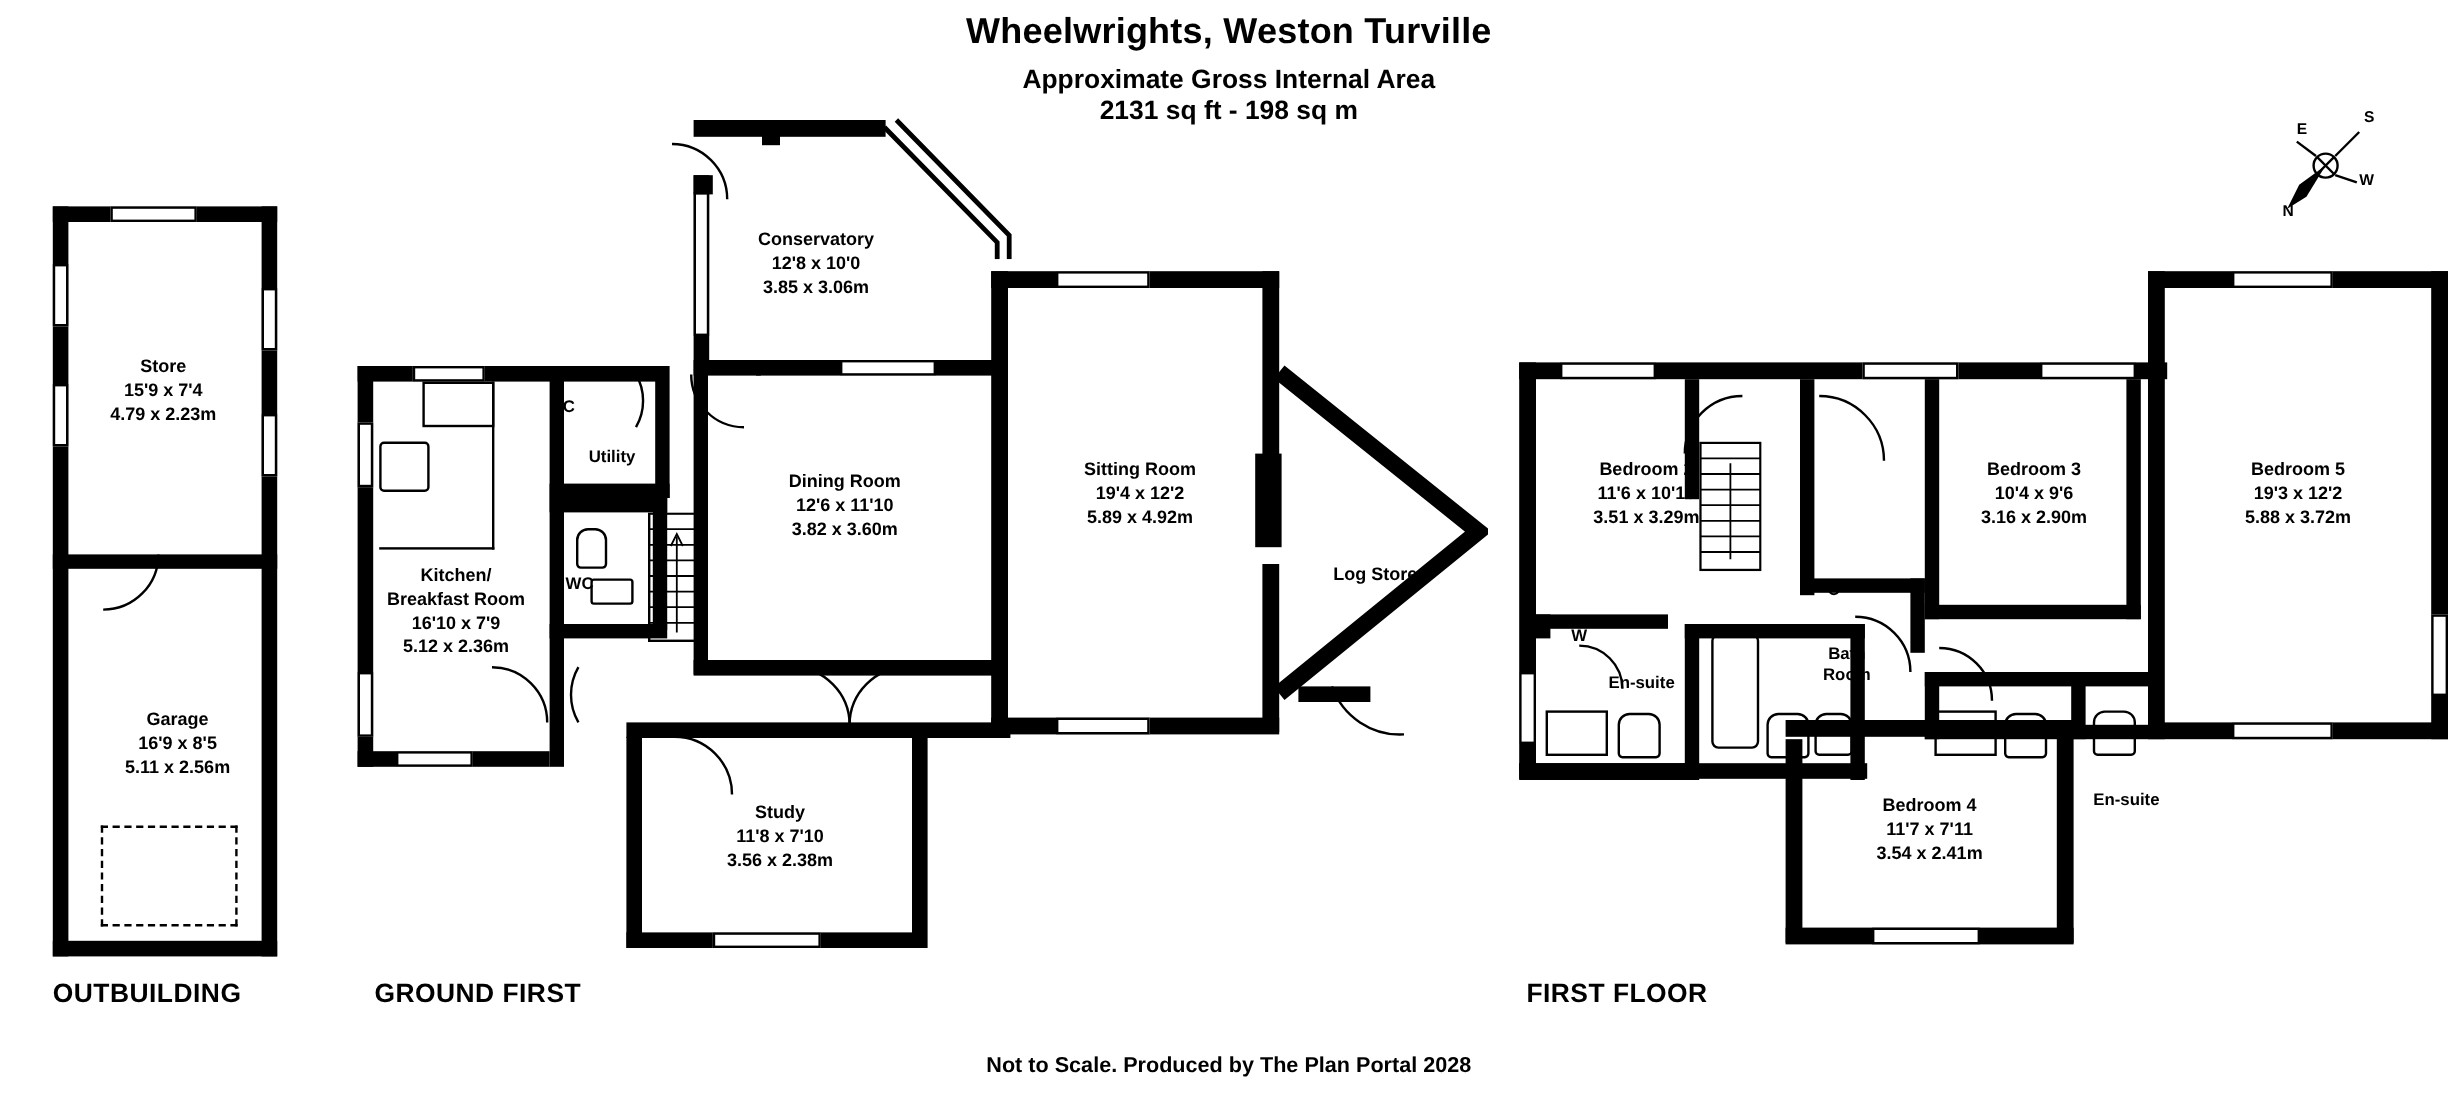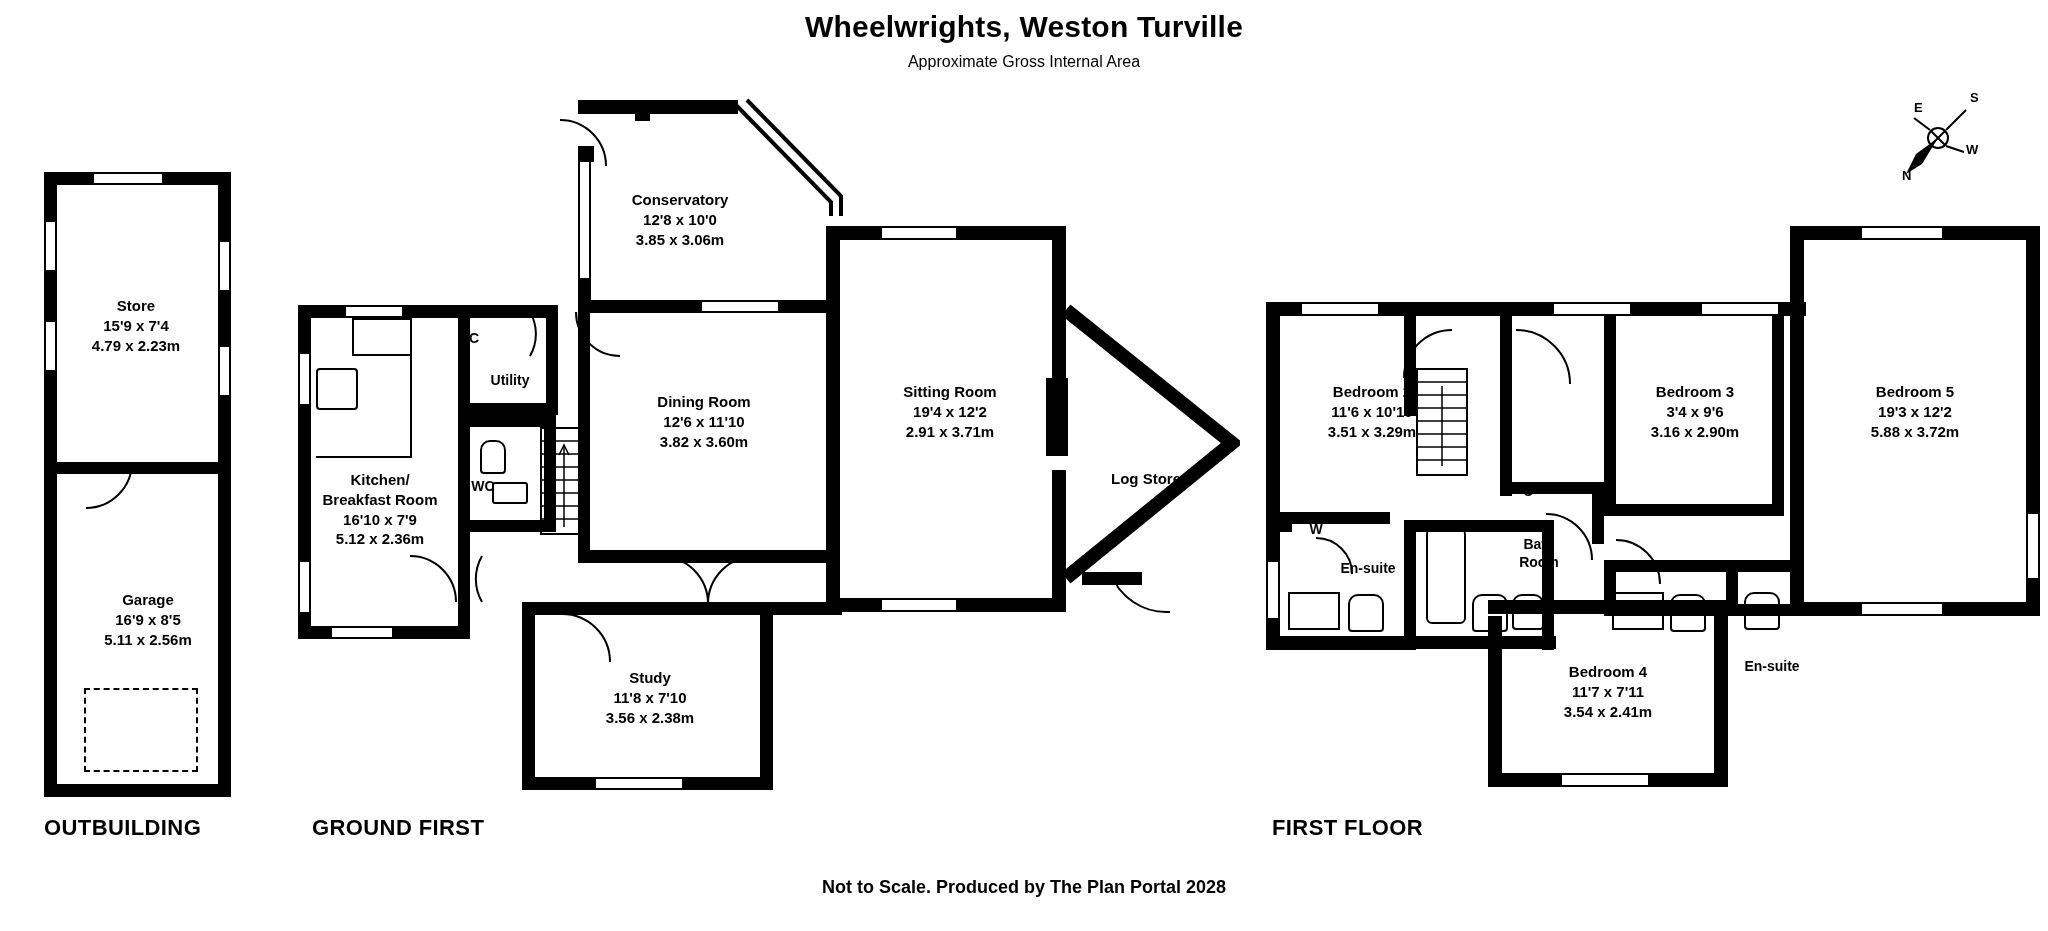--- a/index.html
+++ b/index.html
@@ -56,22 +56,22 @@
     text-align: center;
     top: 10px;
     font-size: 30px;
     font-weight: bold;
     letter-spacing: 0.2px;
   }
   #subtitle1, #subtitle2 {
     position: absolute;
     width: 2048px;
     text-align: center;
-    font-size: 16px;
-    font-weight: normal;
+    font-size: 22px;
+    font-weight: bold;
   }
   #subtitle1 { top: 53px; }
   #subtitle2 { top: 79px; }
   #foot1, #foot2 {
     position: absolute;
     width: 2048px;
     text-align: center;
     font-size: 18px;
     font-weight: bold;
   }
@@ -84,20 +84,21 @@
     font-weight: bold;
   }
 </style>
 </head>
 <body>
 
 <div id="root">
 
   <div id="title">Wheelwrights, Weston Turville</div>
   <div id="subtitle1">Approximate Gross Internal Area</div>
+  <div id="subtitle2">2131 sq ft - 198 sq m</div>
 
   <div>
 
     <div class="wall" style="left:44px;  top:172px; width:13px;  height:625px;"></div>
     <div class="wall" style="left:218px; top:172px; width:13px;  height:625px;"></div>
     <div class="wall" style="left:44px;  top:172px; width:187px; height:13px;"></div>
     <div class="wall" style="left:44px;  top:784px; width:187px; height:13px;"></div>
 
     <div class="wall" style="left:44px;  top:462px; width:187px; height:12px;"></div>
 
@@ -223,21 +224,21 @@
       <span class="d2">3.85 x 3.06m</span>
     </div>
     <div class="room-label" style="left:614px; top:392px; width:180px;">
       <span class="nm">Dining Room</span>
       <span class="d1">12'6 x 11'10</span>
       <span class="d2">3.82 x 3.60m</span>
     </div>
     <div class="room-label" style="left:860px; top:382px; width:180px;">
       <span class="nm">Sitting Room</span>
       <span class="d1">19'4 x 12'2</span>
-      <span class="d2">2.91 x 3.71m</span>
+      <span class="d2">5.89 x 4.92m</span>
     </div>
     <div class="room-label" style="left:300px; top:470px; width:160px; font-size:15px;">
       <span class="nm">Kitchen/</span>
       <span class="nm">Breakfast Room</span>
       <span class="d1">16'10 x 7'9</span>
       <span class="d2">5.12 x 2.36m</span>
     </div>
     <div class="room-label" style="left:560px; top:668px; width:180px;">
       <span class="nm">Study</span>
       <span class="d1">11'8 x 7'10</span>
@@ -332,21 +333,21 @@
       <path d="M 1592 560 A 46 46 0 0 0 1546 514" fill="none" stroke="#000" stroke-width="2"></path>
     </svg>
 
     <div class="room-label" style="left:1282px; top:382px; width:180px;">
       <span class="nm">Bedroom 2</span>
       <span class="d1">11'6 x 10'10</span>
       <span class="d2">3.51 x 3.29m</span>
     </div>
     <div class="room-label" style="left:1610px; top:382px; width:170px;">
       <span class="nm">Bedroom 3</span>
-      <span class="d1">3'4 x 9'6</span>
+      <span class="d1">10'4 x 9'6</span>
       <span class="d2">3.16 x 2.90m</span>
     </div>
     <div class="room-label" style="left:1825px; top:382px; width:180px;">
       <span class="nm">Bedroom 5</span>
       <span class="d1">19'3 x 12'2</span>
       <span class="d2">5.88 x 3.72m</span>
     </div>
     <div class="room-label" style="left:1518px; top:662px; width:180px;">
       <span class="nm">Bedroom 4</span>
       <span class="d1">11'7 x 7'11</span>

